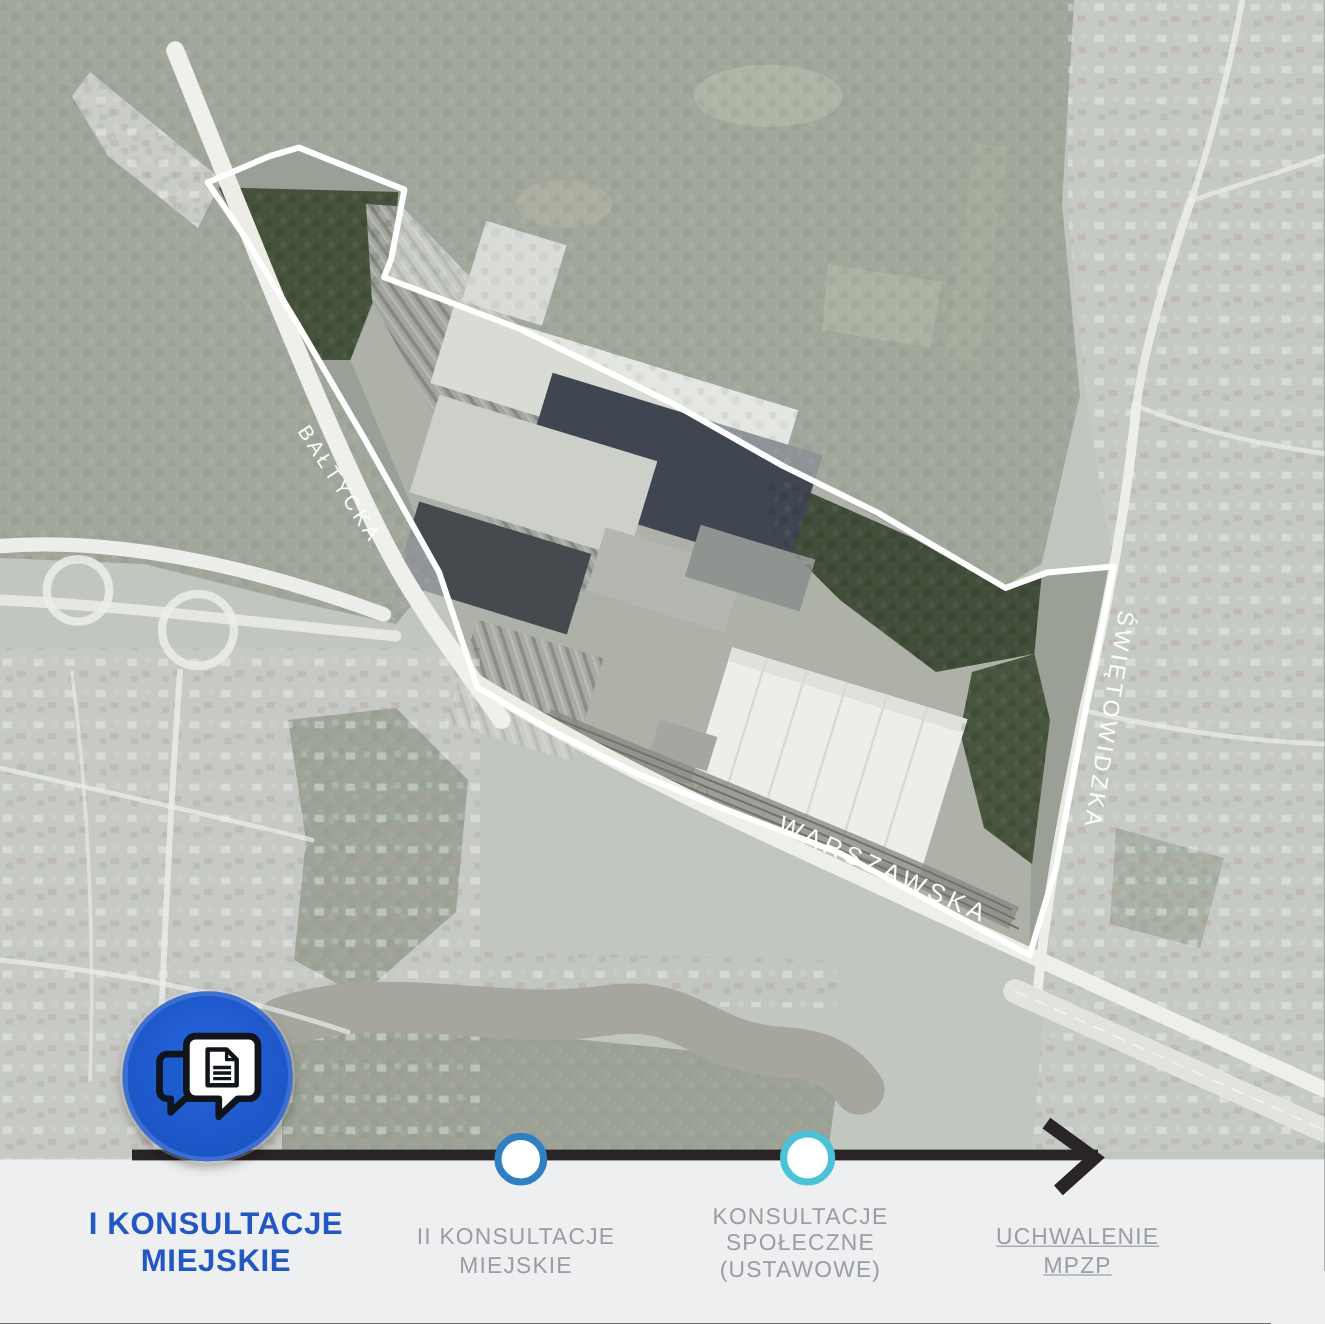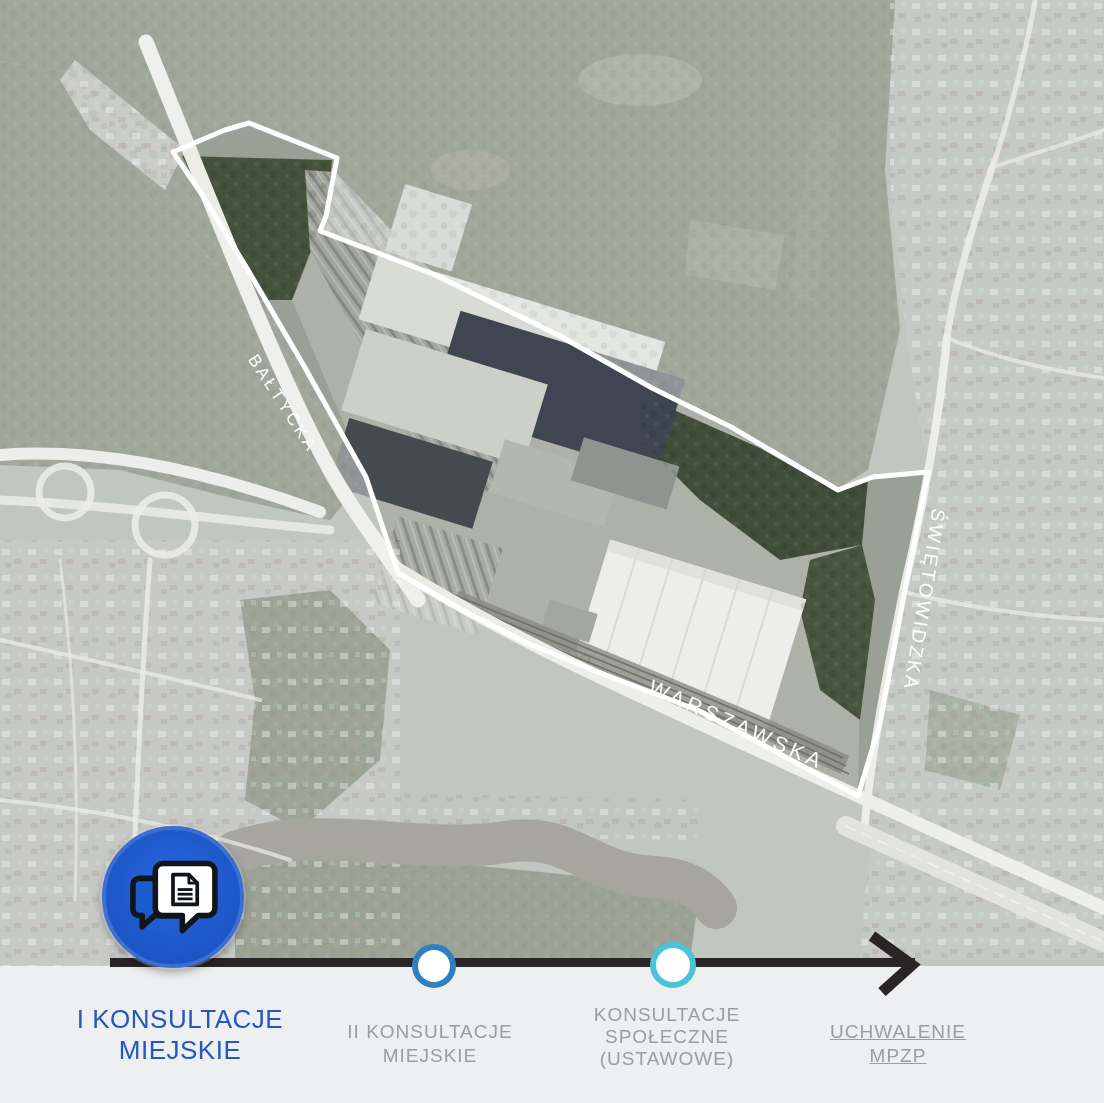--- a/index.html
+++ b/index.html
@@ -37,21 +37,21 @@
     border:4px solid #3d6ed2;
     box-shadow:0 0 0 2px rgba(255,255,255,.22), 0 4px 10px rgba(0,0,0,.35);
     display:flex;align-items:center;justify-content:center;
   }
   .step-label{
     position:absolute;z-index:4;text-align:center;text-transform:uppercase;
     color:#9b9da0;font-size:19px;line-height:24px;letter-spacing:1px;font-weight:400;
     cursor:pointer;
   }
   .step-label.active{
-    color:#2257c4;font-size:26px;line-height:31px;letter-spacing:.5px;font-weight:400;
+    color:#2257c4;font-size:26px;line-height:31px;letter-spacing:.5px;font-weight:700;
   }
   .label-1{left:70px;top:1004px;width:220px;}
   .label-2{left:335px;top:1020px;width:190px;}
   .label-3{left:582px;top:1004px;width:170px;line-height:22px;}
   .label-4{left:818px;top:1020px;width:160px;text-decoration:underline;}
 </style>
 </head>
 <body>
 
 <div class="stage">

